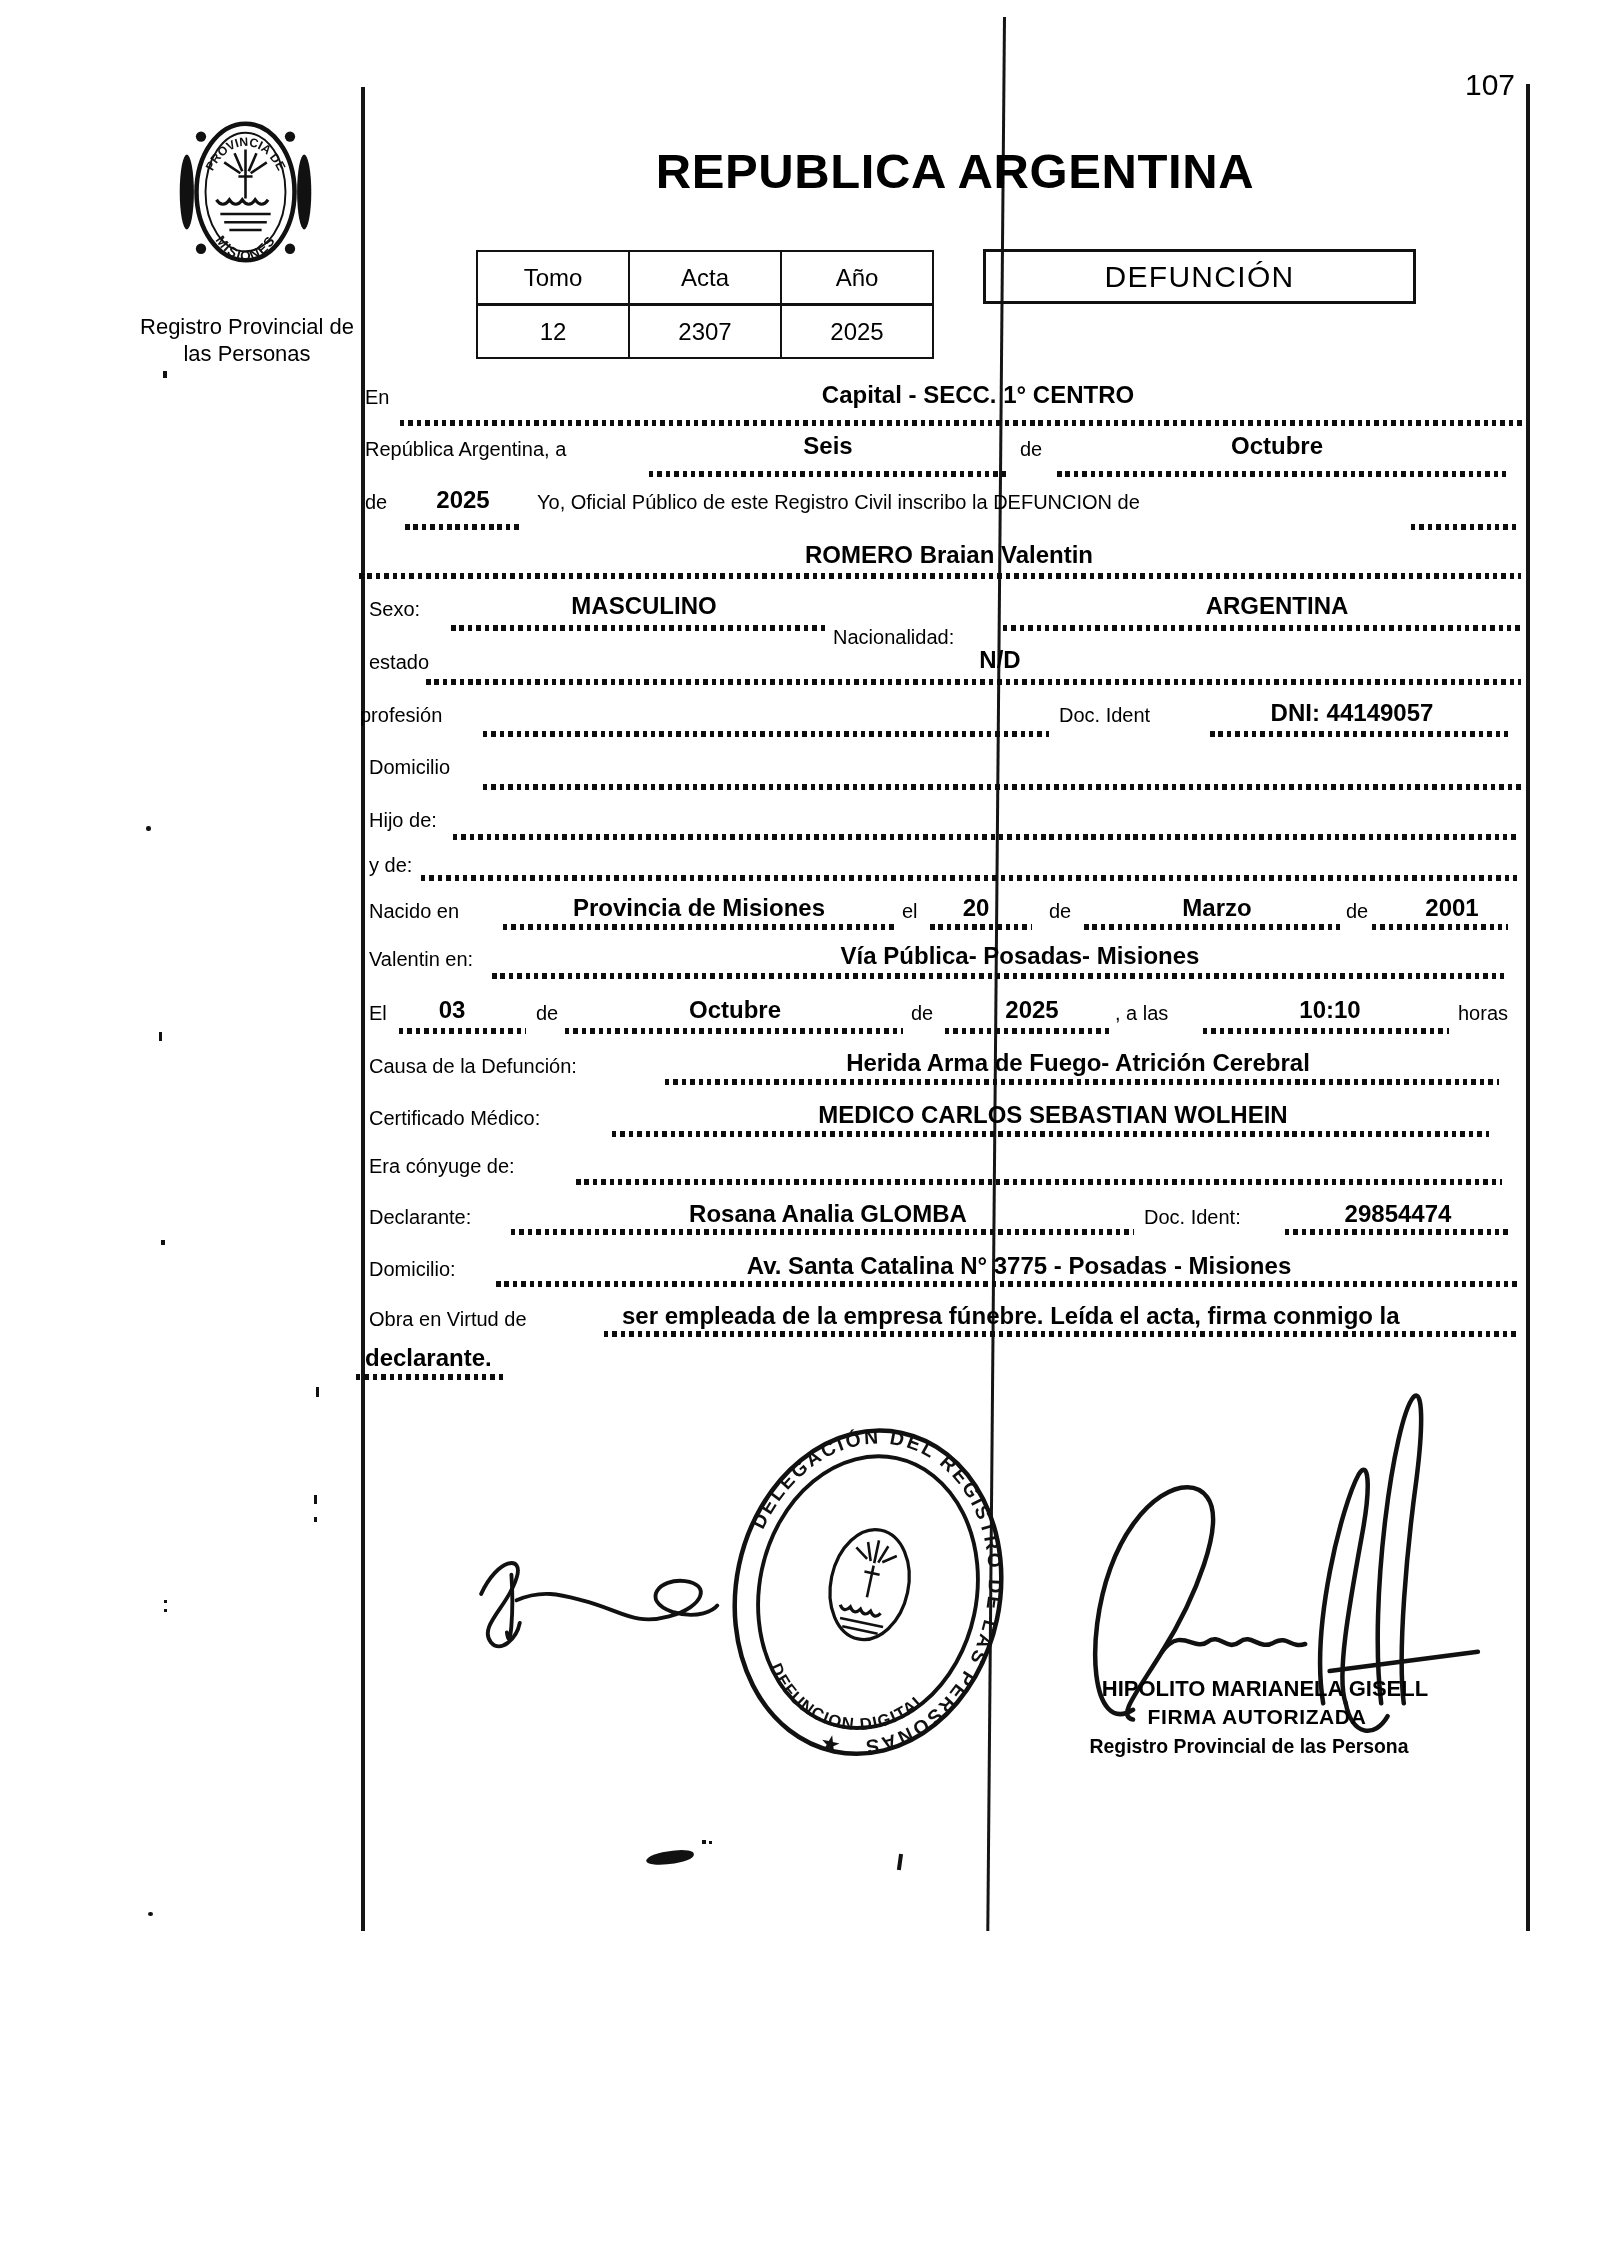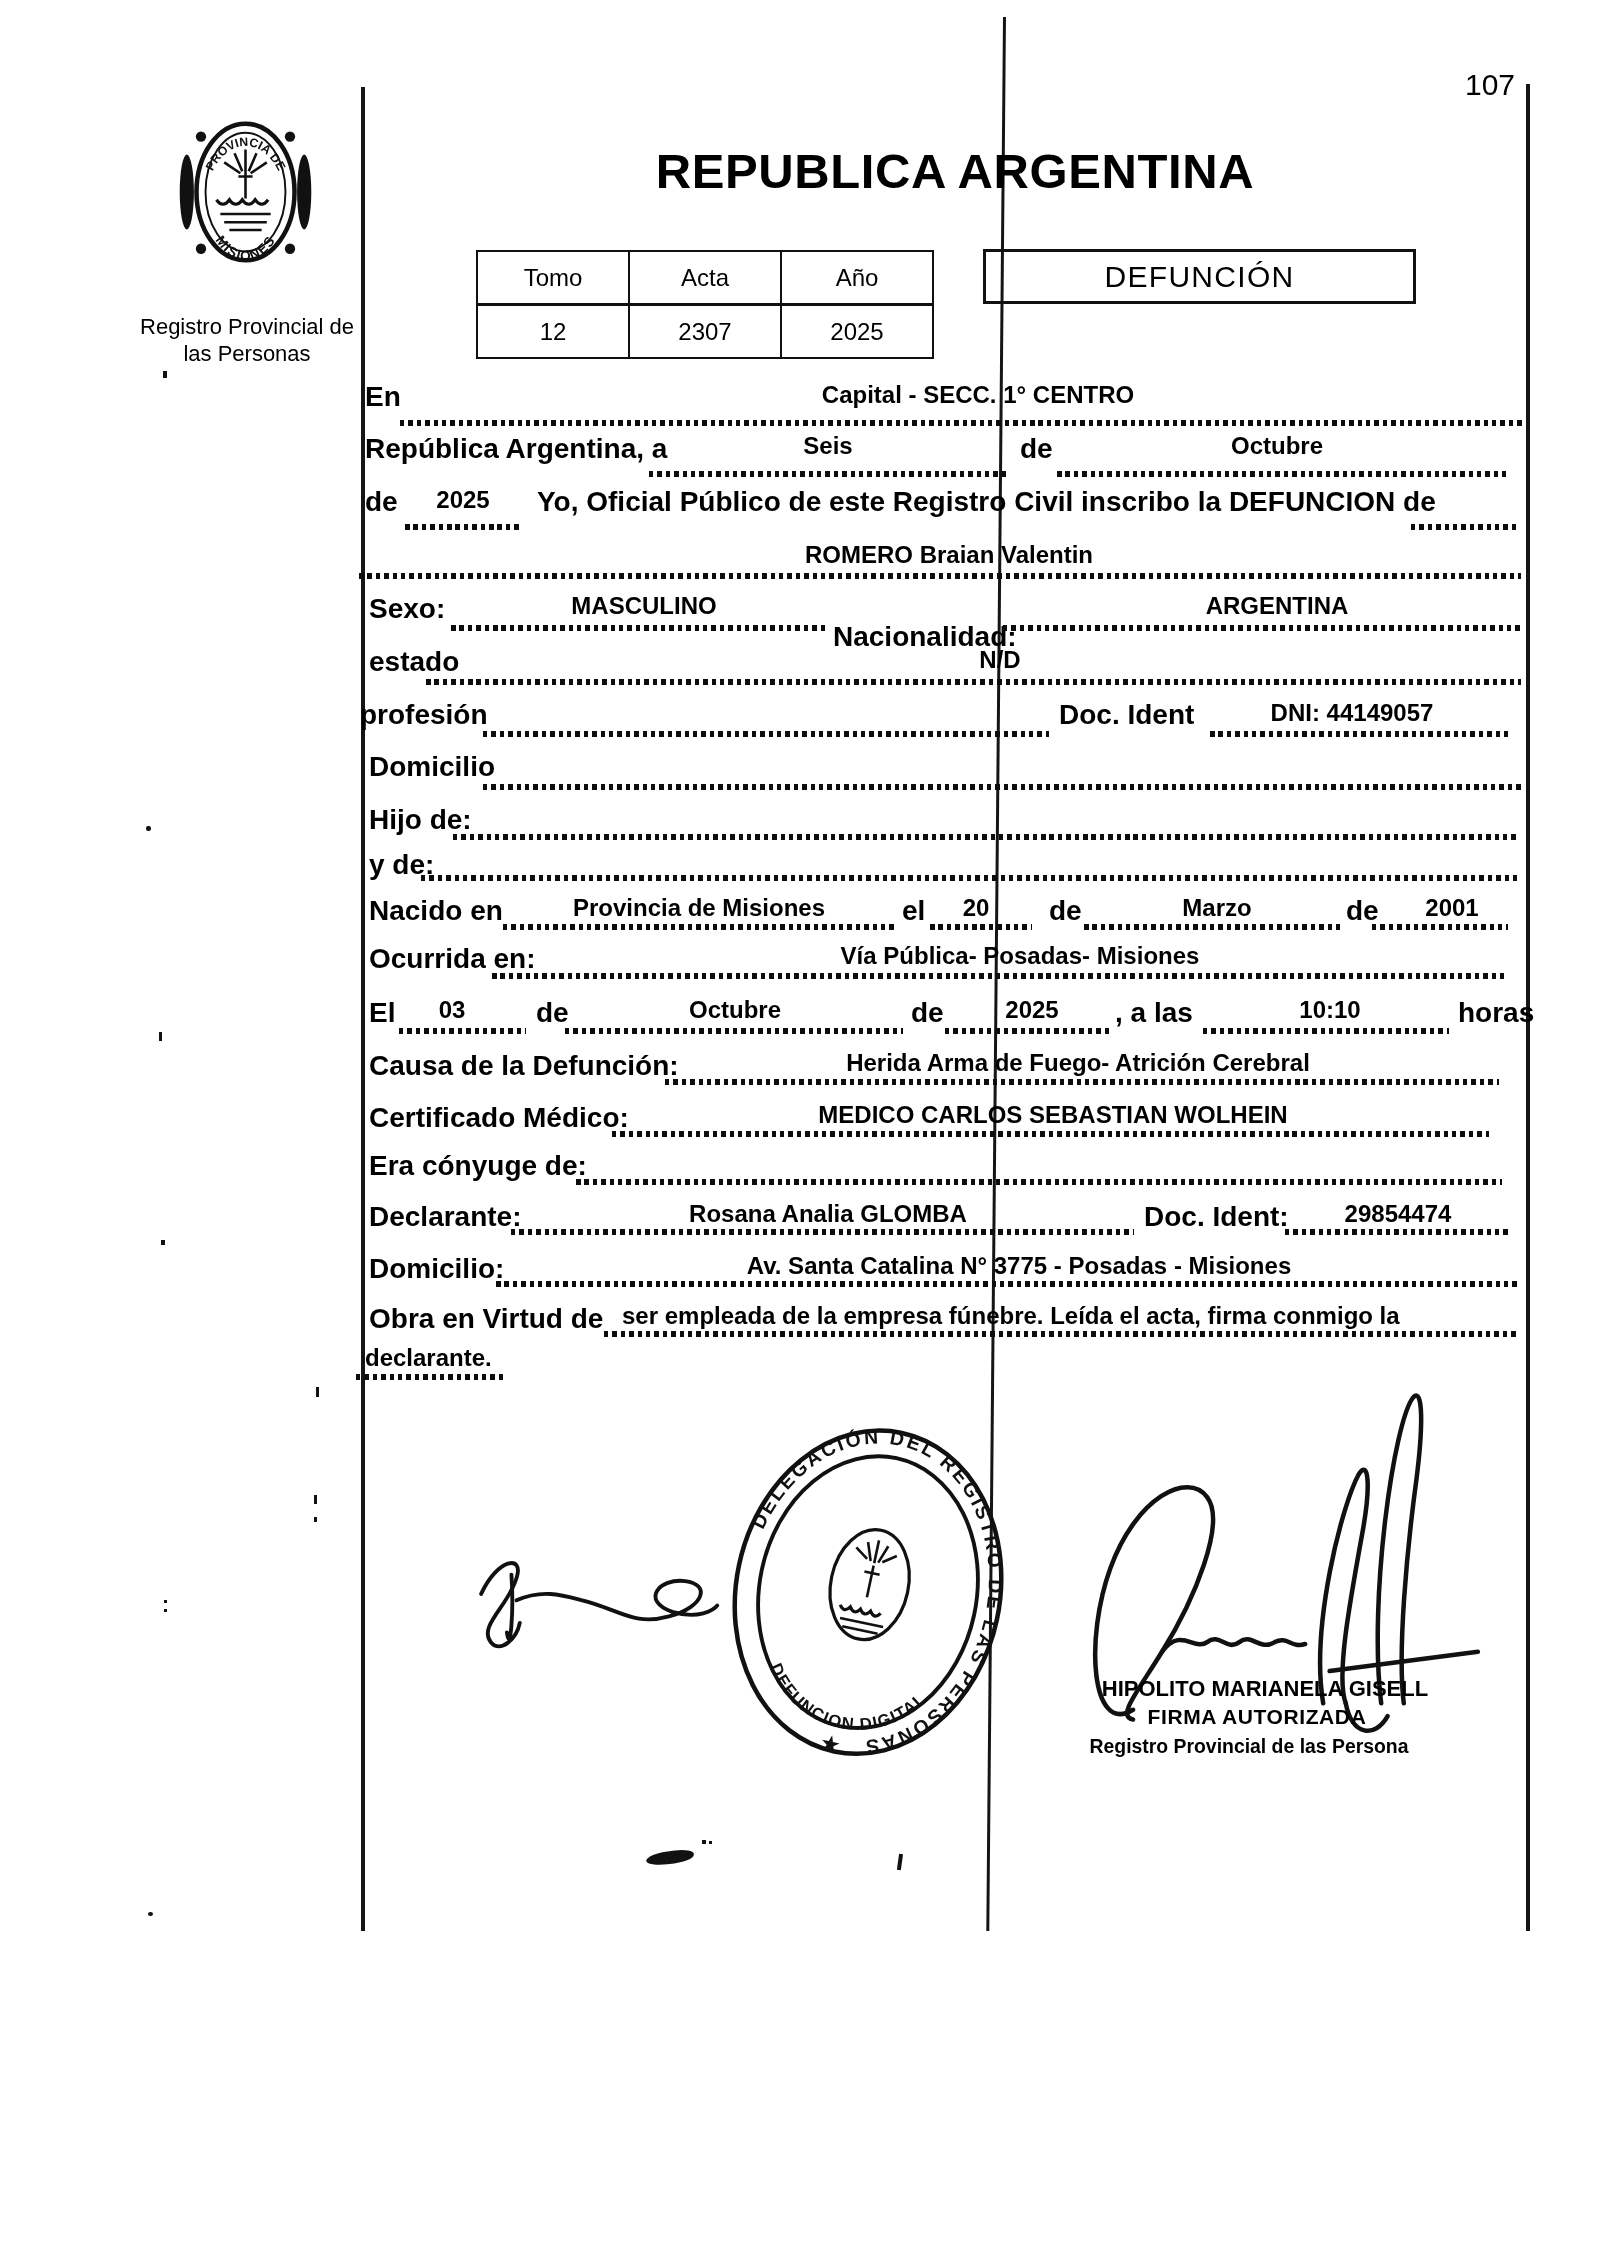--- a/index.html
+++ b/index.html
@@ -5,21 +5,21 @@
   html,body{margin:0;padding:0;background:#ffffff;}
   .page{
     position:relative;
     width:1618px;height:1931px;
     background:#ffffff;
     font-family:"Liberation Sans", sans-serif;
     color:#000;
     overflow:hidden;
   }
   .abs{position:absolute;white-space:nowrap;}
-  .l{font-size:28px;font-weight:700;line-height:30px;}
+  .l{font-size:20px;font-weight:400;line-height:30px;}
   .v{font-size:24px;font-weight:700;line-height:30px;}
   .ctr{transform:translateX(-50%);}
   .dots{position:absolute;height:5.8px;background-image:repeating-linear-gradient(90deg,#0d0d0d 0 4.5px,transparent 4.5px 8.4px);}
   .vline{position:absolute;background:#151515;}
   .speck{position:absolute;background:#111;}
   
   .page-number{font-size:30px;font-weight:500;}
   .doc-title{font-size:49px;font-weight:700;letter-spacing:0.6px;}
   
   .acta-table{position:absolute;left:476px;top:250px;border-collapse:collapse;}
@@ -156,21 +156,21 @@
   <div class="abs v ctr" style="left:976px;top:893px;">20</div>
   <div class="abs l" style="left:1049px;top:896px;">de</div>
   <div class="abs v ctr" style="left:1217px;top:893px;">Marzo</div>
   <div class="abs l" style="left:1346px;top:896px;">de</div>
   <div class="abs v ctr" style="left:1452px;top:893px;">2001</div>
   <div class="dots" style="left:503px;top:924px;width:392px;"></div>
   <div class="dots" style="left:930px;top:924px;width:102px;"></div>
   <div class="dots" style="left:1084px;top:924px;width:256px;"></div>
   <div class="dots" style="left:1372px;top:924px;width:136px;"></div>
 
-  <div class="abs l" style="left:369px;top:944px;">Ocurrida en:</div>
+  <div class="abs l" style="left:369px;top:944px;">Valentin en:</div>
   <div class="abs v ctr" style="left:1020px;top:941px;">Vía Pública- Posadas- Misiones</div>
   <div class="dots" style="left:492px;top:973px;width:1013px;"></div>
 
   <div class="abs l" style="left:369px;top:998px;">El</div>
   <div class="abs v ctr" style="left:452px;top:995px;">03</div>
   <div class="abs l" style="left:536px;top:998px;">de</div>
   <div class="abs v ctr" style="left:735px;top:995px;">Octubre</div>
   <div class="abs l" style="left:911px;top:998px;">de</div>
   <div class="abs v ctr" style="left:1032px;top:995px;">2025</div>
   <div class="abs l" style="left:1115px;top:998px;">, a las</div>

